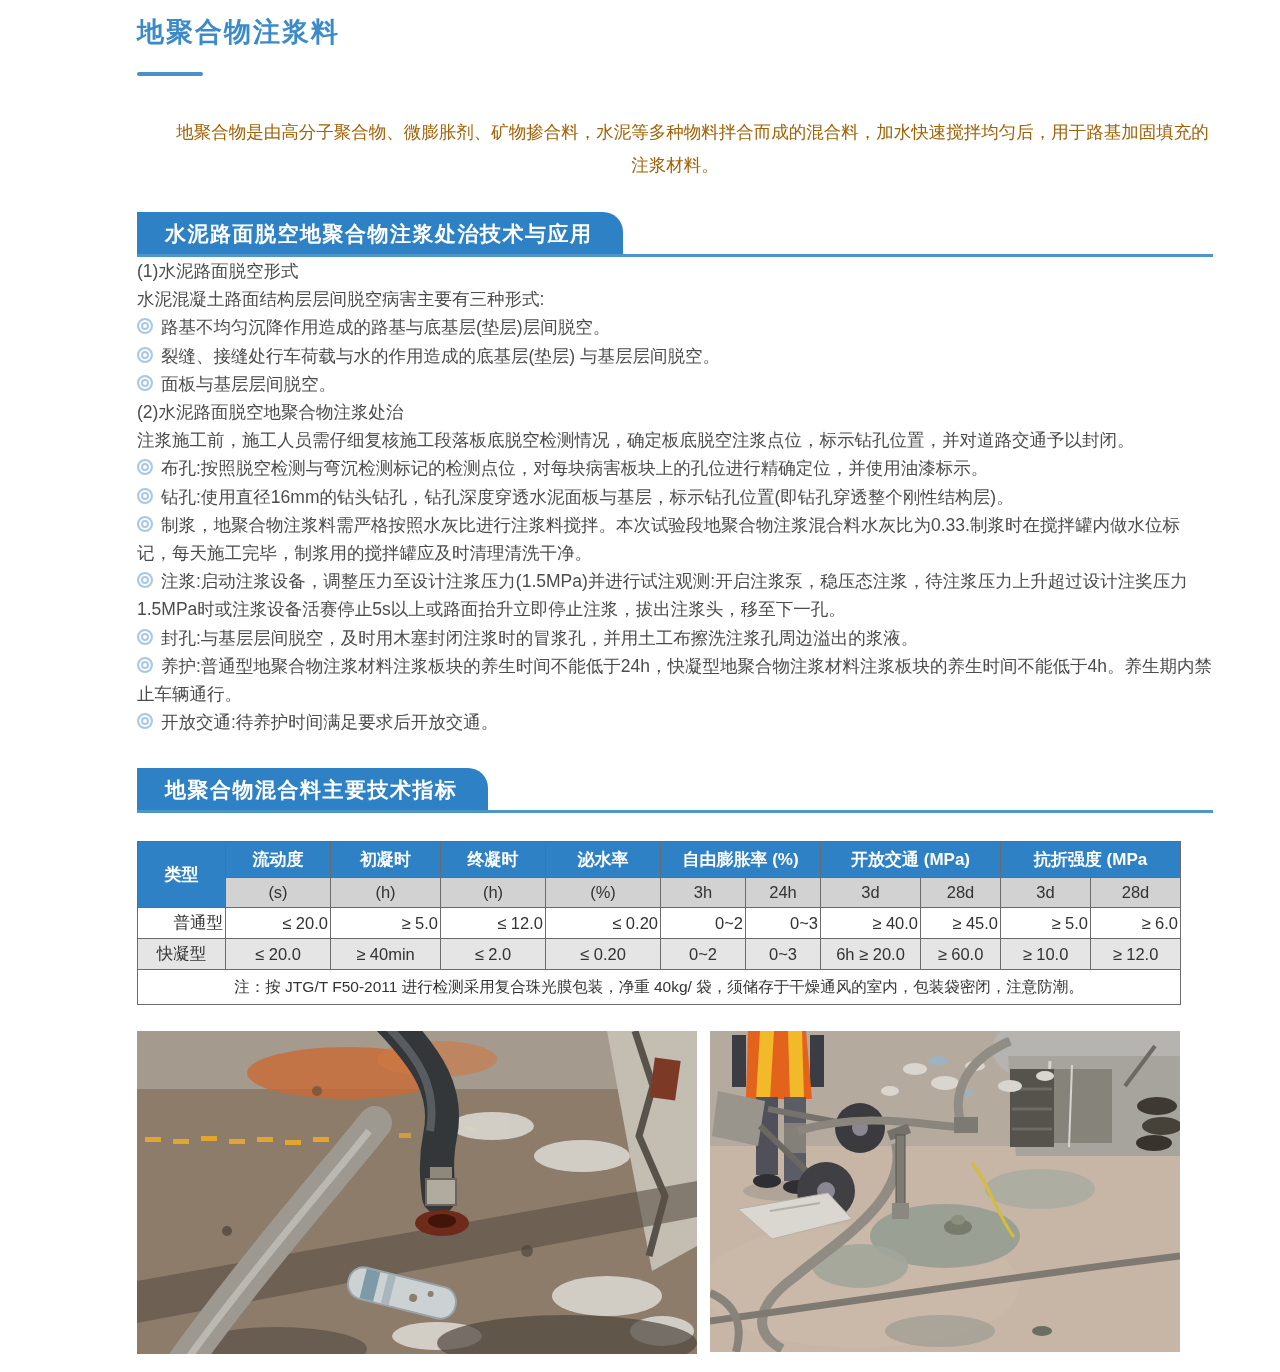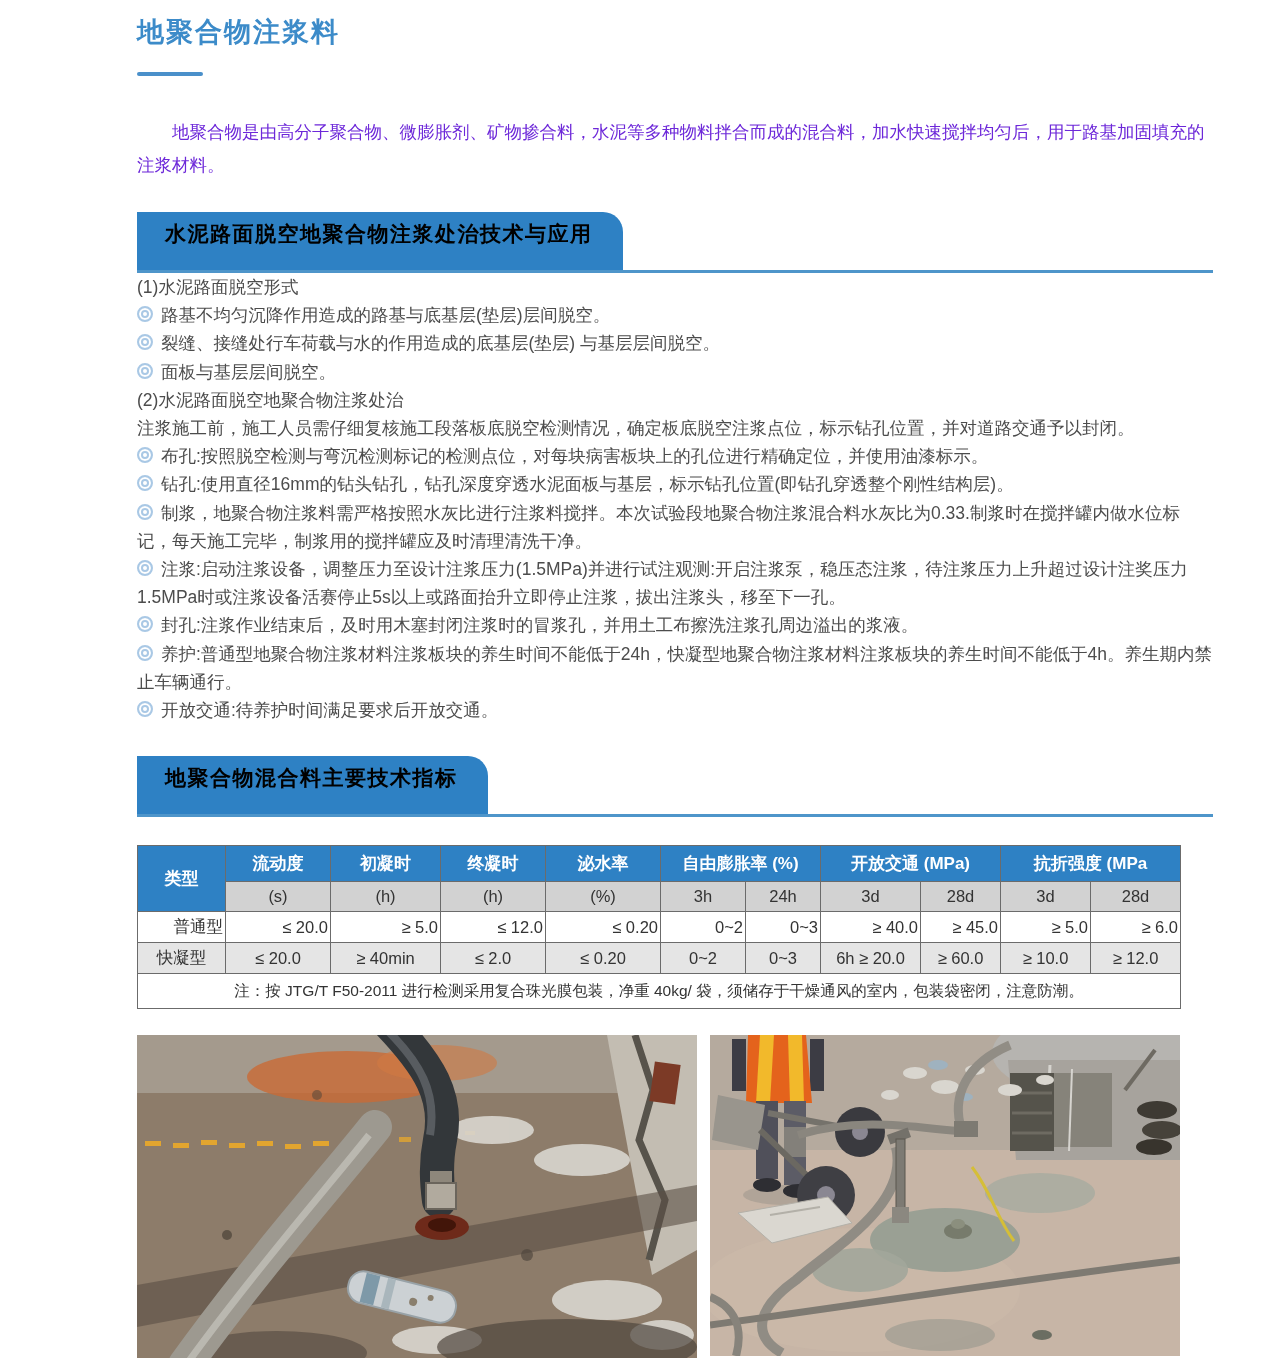--- a/index.html
+++ b/index.html
@@ -3,25 +3,25 @@
 <meta charset="utf-8">
 <style>
   html,body{margin:0;padding:0;background:#ffffff;}
   body{width:1280px;height:1372px;overflow:hidden;
        font-family:"Liberation Sans","DejaVu Sans",sans-serif;}
   .page{box-sizing:border-box;width:1280px;height:1164px;padding:14px 67px 0 137px;}
 
   .page-title{margin:0;font-size:27px;font-weight:700;color:#3c8bc9;letter-spacing:2px;}
   .title-dash{width:66px;height:4px;background:#4a90ca;border-radius:2px;margin-top:22px;}
 
-  .intro{margin:40px 0 0 0;font-size:17.5px;line-height:33px;color:#6d28d9;text-indent:2em;}
+  .intro{margin:40px 0 0 0;font-size:17.5px;line-height:33px;color:#a16207;text-indent:2em;text-align:center;}
 
   .banner-row{margin-top:30px;border-bottom:3px solid #4e95ca;line-height:0;}
-  .banner{display:inline-block;background:#2e81c4;color:#000000;font-size:21px;font-weight:700;
-          line-height:25px;padding:9px 30px 24px 28px;border-radius:0 20px 0 0;letter-spacing:1.5px;}
+  .banner{display:inline-block;background:#2e81c4;color:#ffffff;font-size:21px;font-weight:700;
+          line-height:25px;padding:9px 30px 8px 28px;border-radius:0 20px 0 0;letter-spacing:1.5px;}
 
   .body-text{font-size:17.5px;line-height:28.2px;color:#4c4c4c;}
   .body-text p{margin:0;}
   .bullet{display:inline-block;width:12px;height:12px;border-radius:50%;
           border:2px solid #a9c8e5;box-shadow:inset 0 0 0 2px #ffffff,inset 0 0 0 4px #a9c8e5;
           vertical-align:-1px;margin-right:8px;background:#ffffff;}
 
   .banner-row.second{margin-top:32px;}
 
   table.spec{margin-top:28px;width:1043px;border-collapse:collapse;table-layout:fixed;
@@ -46,30 +46,31 @@
   <div class="title-dash"></div>
 
   <p class="intro">地聚合物是由高分子聚合物、微膨胀剂、矿物掺合料，水泥等多种物料拌合而成的混合料，加水快速搅拌均匀后，用于路基加固填充的注浆材料。</p>
 
   <div class="banner-row">
     <div class="banner">水泥路面脱空地聚合物注浆处治技术与应用</div>
   </div>
 
   <div class="body-text">
     <p><span>(1)水泥路面脱空形式</span></p>
+    <p><span>水泥混凝土路面结构层层间脱空病害主要有三种形式:</span></p>
     <p><span class="bullet"></span><span>路基不均匀沉降作用造成的路基与底基层(垫层)层间脱空。</span></p>
     <p><span class="bullet"></span><span>裂缝、接缝处行车荷载与水的作用造成的底基层(垫层) 与基层层间脱空。</span></p>
     <p><span class="bullet"></span><span>面板与基层层间脱空。</span></p>
     <p><span>(2)水泥路面脱空地聚合物注浆处治</span></p>
     <p><span>注浆施工前，施工人员需仔细复核施工段落板底脱空检测情况，确定板底脱空注浆点位，标示钻孔位置，并对道路交通予以封闭。</span></p>
     <p><span class="bullet"></span><span>布孔:按照脱空检测与弯沉检测标记的检测点位，对每块病害板块上的孔位进行精确定位，并使用油漆标示。</span></p>
     <p><span class="bullet"></span><span>钻孔:使用直径16mm的钻头钻孔，钻孔深度穿透水泥面板与基层，标示钻孔位置(即钻孔穿透整个刚性结构层)。</span></p>
     <p><span class="bullet"></span><span>制浆，地聚合物注浆料需严格按照水灰比进行注浆料搅拌。本次试验段地聚合物注浆混合料水灰比为0.33.制浆时在搅拌罐内做水位标记，每天施工完毕，制浆用的搅拌罐应及时清理清洗干净。</span></p>
     <p><span class="bullet"></span><span>注浆:启动注浆设备，调整压力至设计注浆压力(1.5MPa)并进行试注观测:开启注浆泵，稳压态注浆，待注浆压力上升超过设计注奖压力1.5MPa时或注浆设备活赛停止5s以上或路面抬升立即停止注浆，拔出注浆头，移至下一孔。</span></p>
-    <p><span class="bullet"></span><span>封孔:注浆作业结束后，及时用木塞封闭注浆时的冒浆孔，并用土工布擦洗注浆孔周边溢出的浆液。</span></p>
+    <p><span class="bullet"></span><span>封孔:与基层层间脱空，及时用木塞封闭注浆时的冒浆孔，并用土工布擦洗注浆孔周边溢出的浆液。</span></p>
     <p><span class="bullet"></span><span>养护:普通型地聚合物注浆材料注浆板块的养生时间不能低于24h，快凝型地聚合物注浆材料注浆板块的养生时间不能低于4h。养生期内禁止车辆通行。</span></p>
     <p><span class="bullet"></span><span>开放交通:待养护时间满足要求后开放交通。</span></p>
   </div>
 
   <div class="banner-row second">
     <div class="banner">地聚合物混合料主要技术指标</div>
   </div>
 
   <table class="spec">
     <colgroup>

